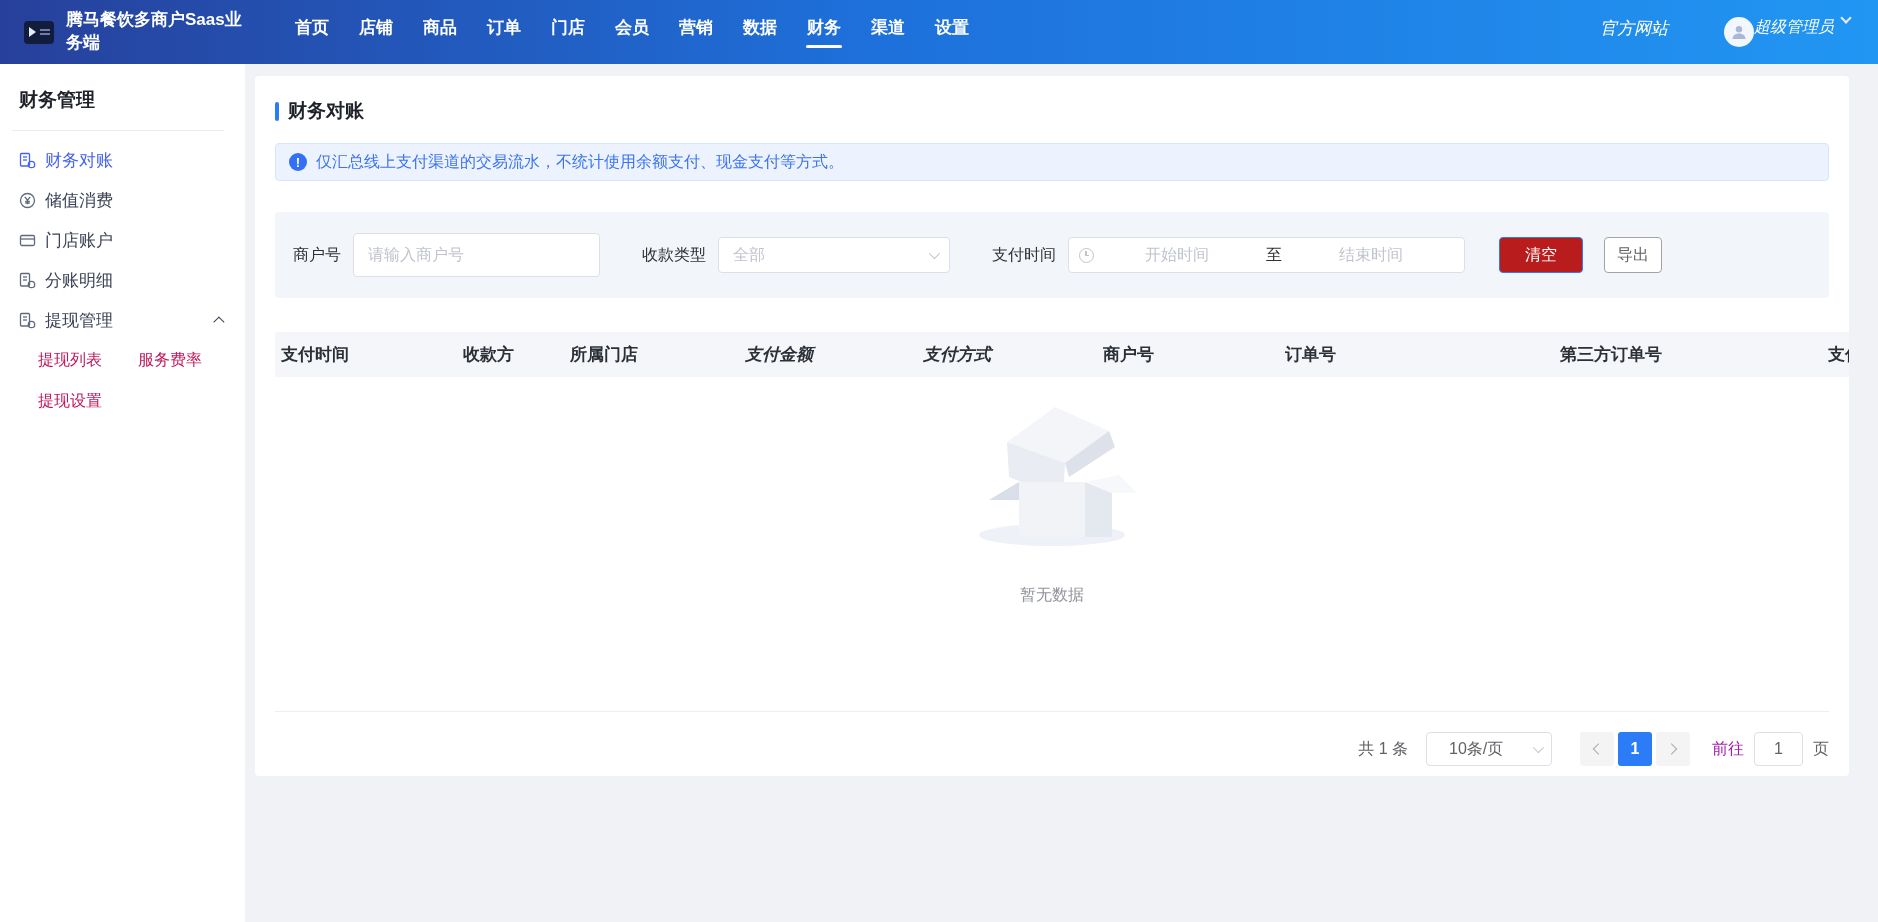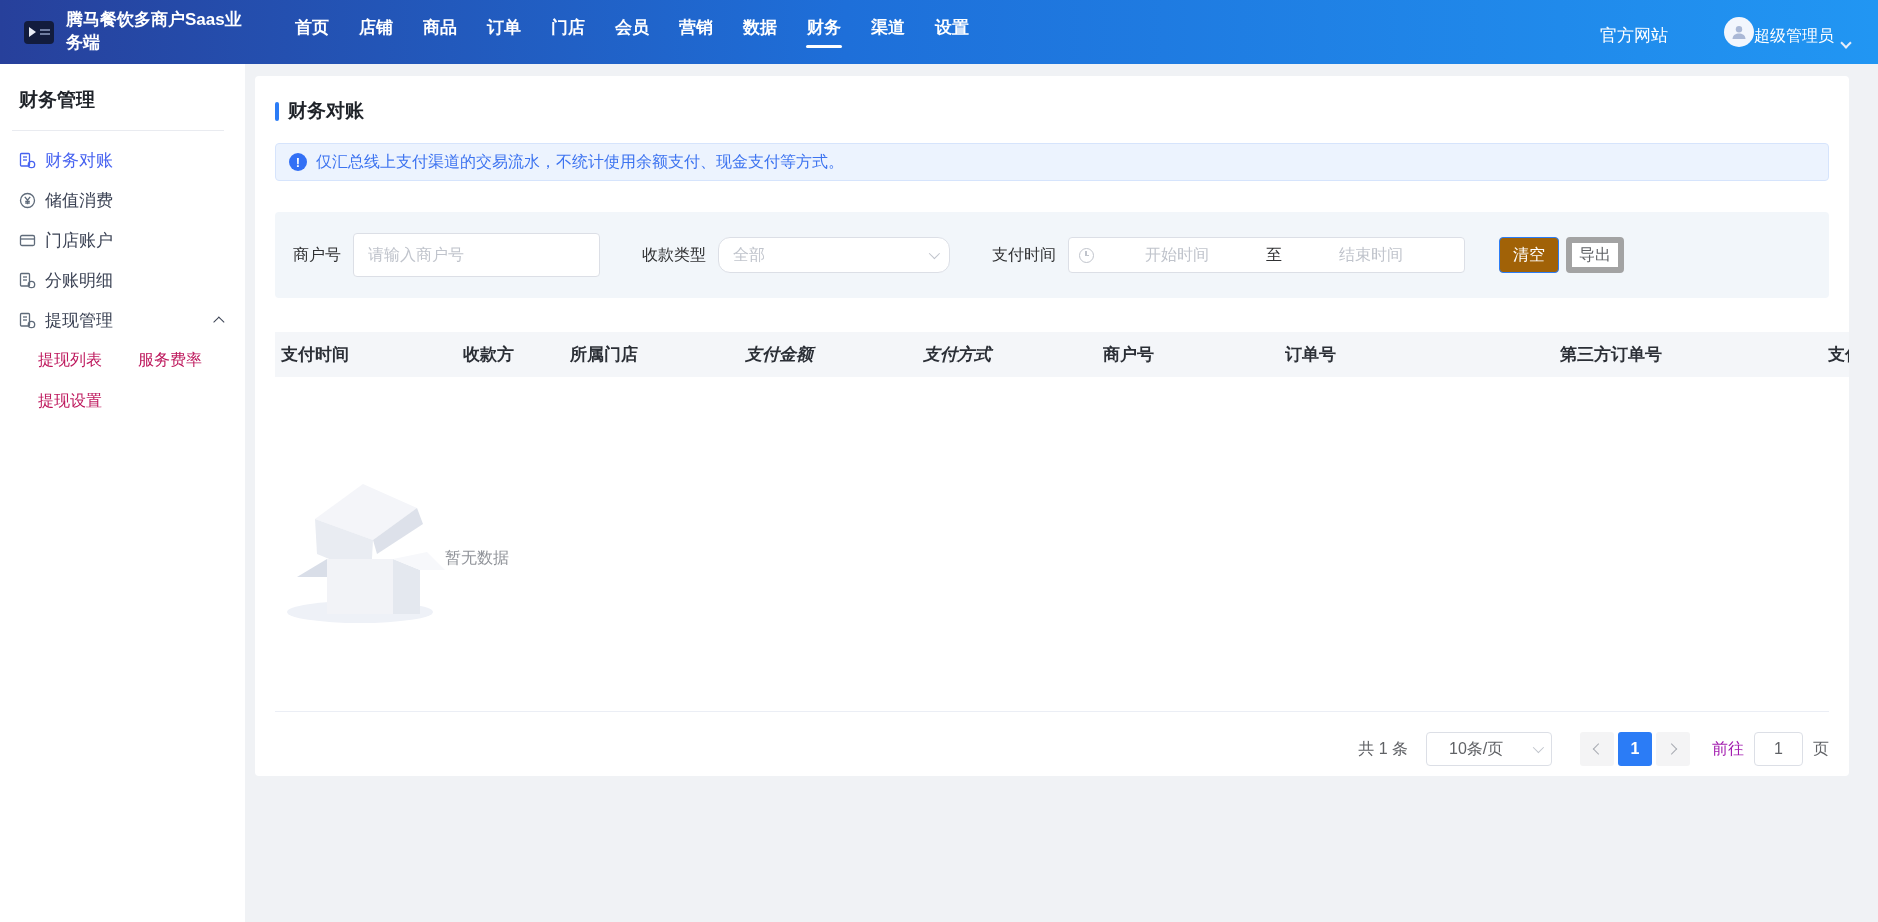--- a/index.html
+++ b/index.html
@@ -15,21 +15,21 @@
   .logo-box::before { content:""; position:absolute; left:5px; top:6px; width:0; height:0;
     border-left:7px solid #e8ecf5; border-top:5px solid transparent; border-bottom:5px solid transparent; }
   .logo-box::after { content:""; position:absolute; right:4px; top:8px; width:10px; height:2px;
     background:#6f7da0; box-shadow:0 4px 0 #6f7da0; }
   .brand { width:178px; margin-left:12px; font-size:17px; font-weight:bold; line-height:1.35; }
   .nav { display:flex; margin-left:36px; height:64px; }
   .nav-item { width:64px; height:64px; display:flex; flex-direction:column; justify-content:center;
     align-items:center; font-size:17px; font-weight:bold; cursor:pointer; }
   .nav-item .underline { width:36px; height:3px; border-radius:2px; background:transparent; margin-top:6px; }
   .nav-item.active .underline { background:#ffffff; }
-  .header-right { margin-left:auto; display:flex; align-items:flex-end; margin-right:28px; }
+  .header-right { margin-left:auto; display:flex; align-items:flex-start; margin-right:28px;font-style:italic; }
   .site-link { font-size:17px; cursor:pointer; }
   .avatar { width:30px; height:30px; border-radius:50%; background:#f2f6fd; margin-left:56px;
     display:flex; align-items:center; justify-content:center; }
   .user-name { font-size:16px; cursor:pointer; }
   .chev-down-white { width:8px; height:8px; border-right:2px solid #e8eef9; border-bottom:2px solid #e8eef9;
     transform:rotate(45deg); margin:-3px 0 0 8px; }
 
   
   .sidebar { position:absolute; top:64px; left:0; width:245px; height:858px; background:#fff; }
   .sidebar-title { padding:23px 0 17px 19px; font-size:19px; font-weight:bold; color:#1f2329; }
@@ -62,54 +62,54 @@
   .notice-text { margin-left:9px; font-size:16px; color:#3c73f0; }
 
   .filter-panel { margin-top:31px; height:86px; background:#f2f6fa; border-radius:4px;
     display:flex; align-items:center; padding-left:18px; }
   .f-label { font-size:16px; color:#303133; flex:none; }
   .f-input { width:247px; height:44px; margin-left:12px; background:#fff; border:1px solid #dcdfe6;
     border-radius:4px; padding:0 14px; font-size:16px; color:#303133;
     font-family:"Liberation Sans","DejaVu Sans",sans-serif; outline:none; }
   .f-input::placeholder { color:#c0c4cc; }
   .f-select { width:232px; height:36px; margin-left:12px; background:#fff; border:1px solid #dcdfe6;
-    border-radius:12px; display:flex; align-items:center; padding:0 12px 0 14px; cursor:pointer; }
+    border-radius:4px; display:flex; align-items:center; padding:0 12px 0 14px; cursor:pointer; }
   .f-select .sel-text { font-size:16px; color:#c0c4cc; flex:1; }
   .chev-down-gray { width:8px; height:8px; border-right:1.6px solid #c0c4cc; border-bottom:1.6px solid #c0c4cc;
     transform:rotate(45deg) translateY(-2px); flex:none; }
   .ml42 { margin-left:42px; }
   .date-range { width:397px; height:36px; margin-left:12px; background:#fff; border:1px solid #dcdfe6;
     border-radius:4px; display:flex; align-items:center; padding:0 10px; cursor:pointer; }
   .clock-icon { width:15px; height:15px; border:1.5px solid #c0c4cc; border-radius:50%; position:relative; flex:none; }
   .clock-icon::after { content:""; position:absolute; left:5px; top:2px; width:1.5px; height:5px; background:#c0c4cc; }
   .clock-icon::before { content:""; position:absolute; left:5px; top:6px; width:4px; height:1.5px; background:#c0c4cc; }
   .dr-input { flex:1; border:none; outline:none; text-align:center; font-size:16px; background:transparent;
     font-family:"Liberation Sans","DejaVu Sans",sans-serif; min-width:0; }
   .dr-input::placeholder { color:#c0c4cc; }
   .dr-sep { font-size:16px; color:#303133; flex:none; padding:0 6px; }
   .btn { height:36px; border-radius:4px; font-size:16px; display:flex; align-items:center;
     justify-content:center; cursor:pointer; flex:none; }
-  .btn-primary { width:60px; margin-left:34px; background:#a16207; color:#fff; border:1px solid #2b7cf6; }
-  .btn-default { width:58px; margin-left:7px; background:#fff; color:#606266; border:6px solid #a3a3a3; }
+  .btn-primary { width:84px; margin-left:34px; background:#b91c1c; color:#fff; border:1px solid #2b7cf6; }
+  .btn-default { width:58px; margin-left:21px; background:#fff; color:#606266; border:1px solid #a3a3a3; }
 
   .table-area { margin-top:34px; height:380px; border-bottom:1px solid #ebeef5; position:relative; }
   .thead { display:flex; height:45px; align-items:center; background:#f4f6f9; width:1710px; }
   .th { font-size:17px; font-weight:bold; color:#2b2f36; flex:none; white-space:nowrap; overflow:hidden; }
   .th:nth-child(1){ width:188px; padding-left:6px; }
   .th:nth-child(2){ width:107px; }
   .th:nth-child(3){ width:175px; }
   .th:nth-child(4){ width:178px;font-style:italic; }
   .th:nth-child(5){ width:180px;font-style:italic; }
   .th:nth-child(6){ width:182px; }
   .th:nth-child(7){ width:275px; }
   .th:nth-child(8){ width:268px; }
   .th:nth-child(9){ width:150px; }
 
   .empty-wrap { position:absolute; left:0; right:0; top:45px; bottom:0; display:flex;
-    flex-direction:row; align-items:center; justify-content:flex-start; }
+    flex-direction:column; align-items:center; justify-content:flex-start; }
   .empty-illustration { margin-top:10px; }
   .empty-text { margin-top:28px; font-size:16px; color:#909399; }
 
   .pagination { display:flex; align-items:center; justify-content:flex-end; margin-top:19px; height:36px; }
   .pg-total { font-size:16px; color:#606266; }
   .pg-size-select { width:126px; height:34px; border:1px solid #dcdfe6; border-radius:4px; background:#fff;
     margin-left:18px; display:flex; align-items:center; padding:0 10px 0 22px; cursor:pointer; }
   .pg-size-select .sel-text { flex:1; font-size:16px; color:#606266; }
   .pg-btn { width:34px; height:34px; border-radius:3px; background:#f4f4f5; display:flex; align-items:center;
     justify-content:center; cursor:pointer; }

